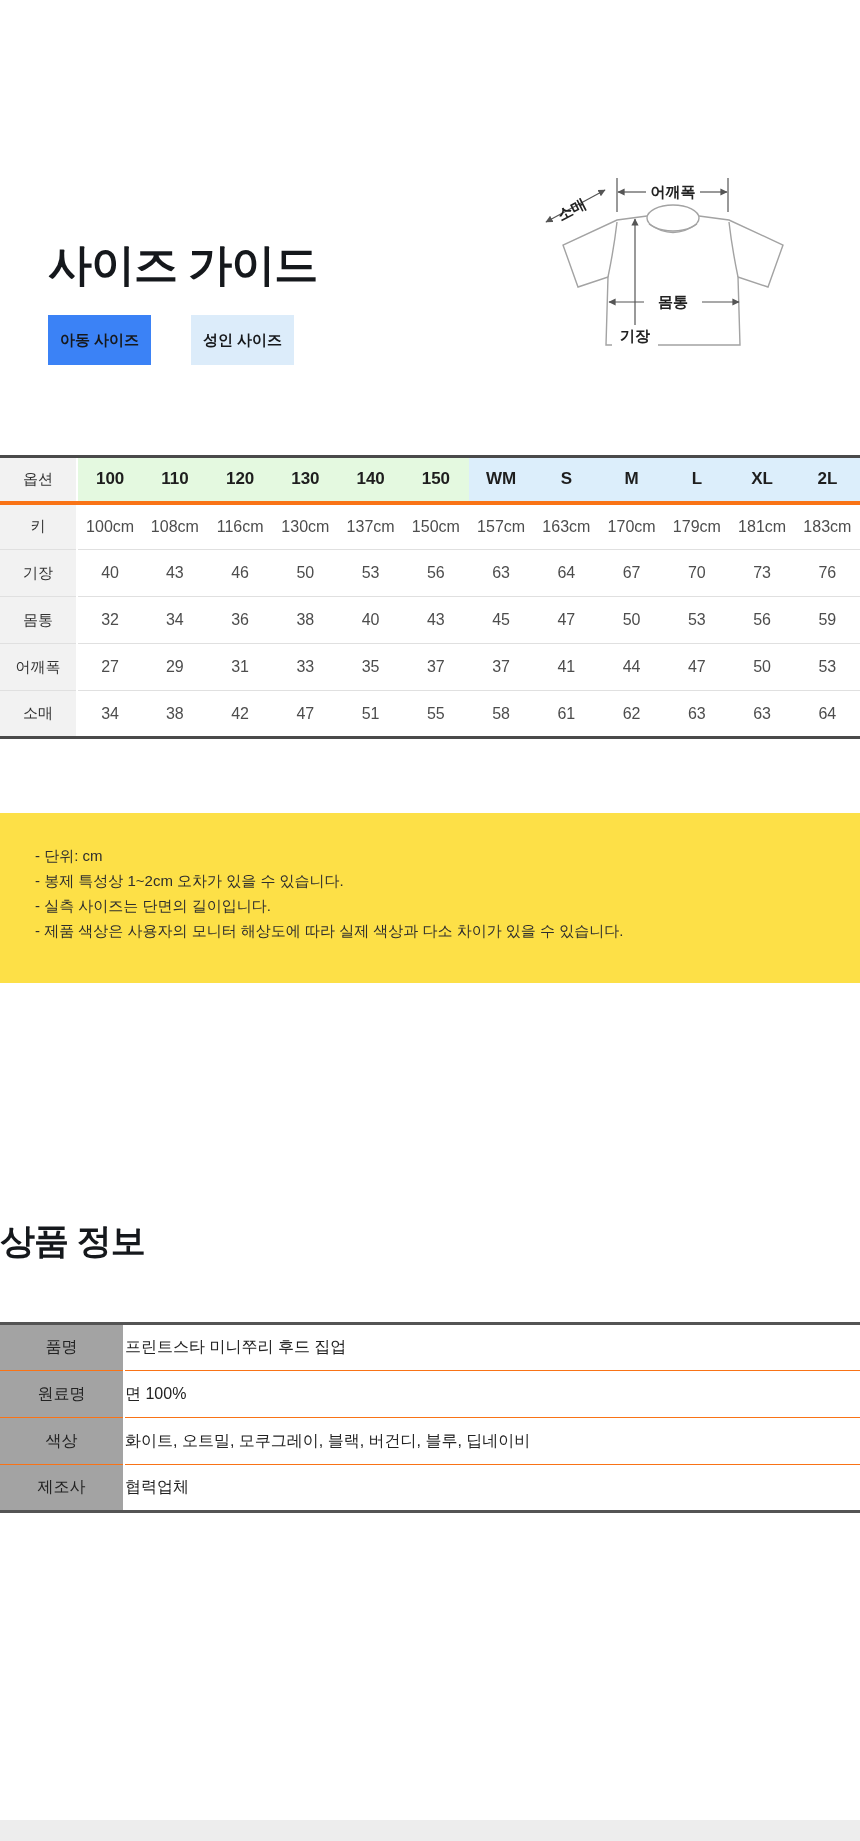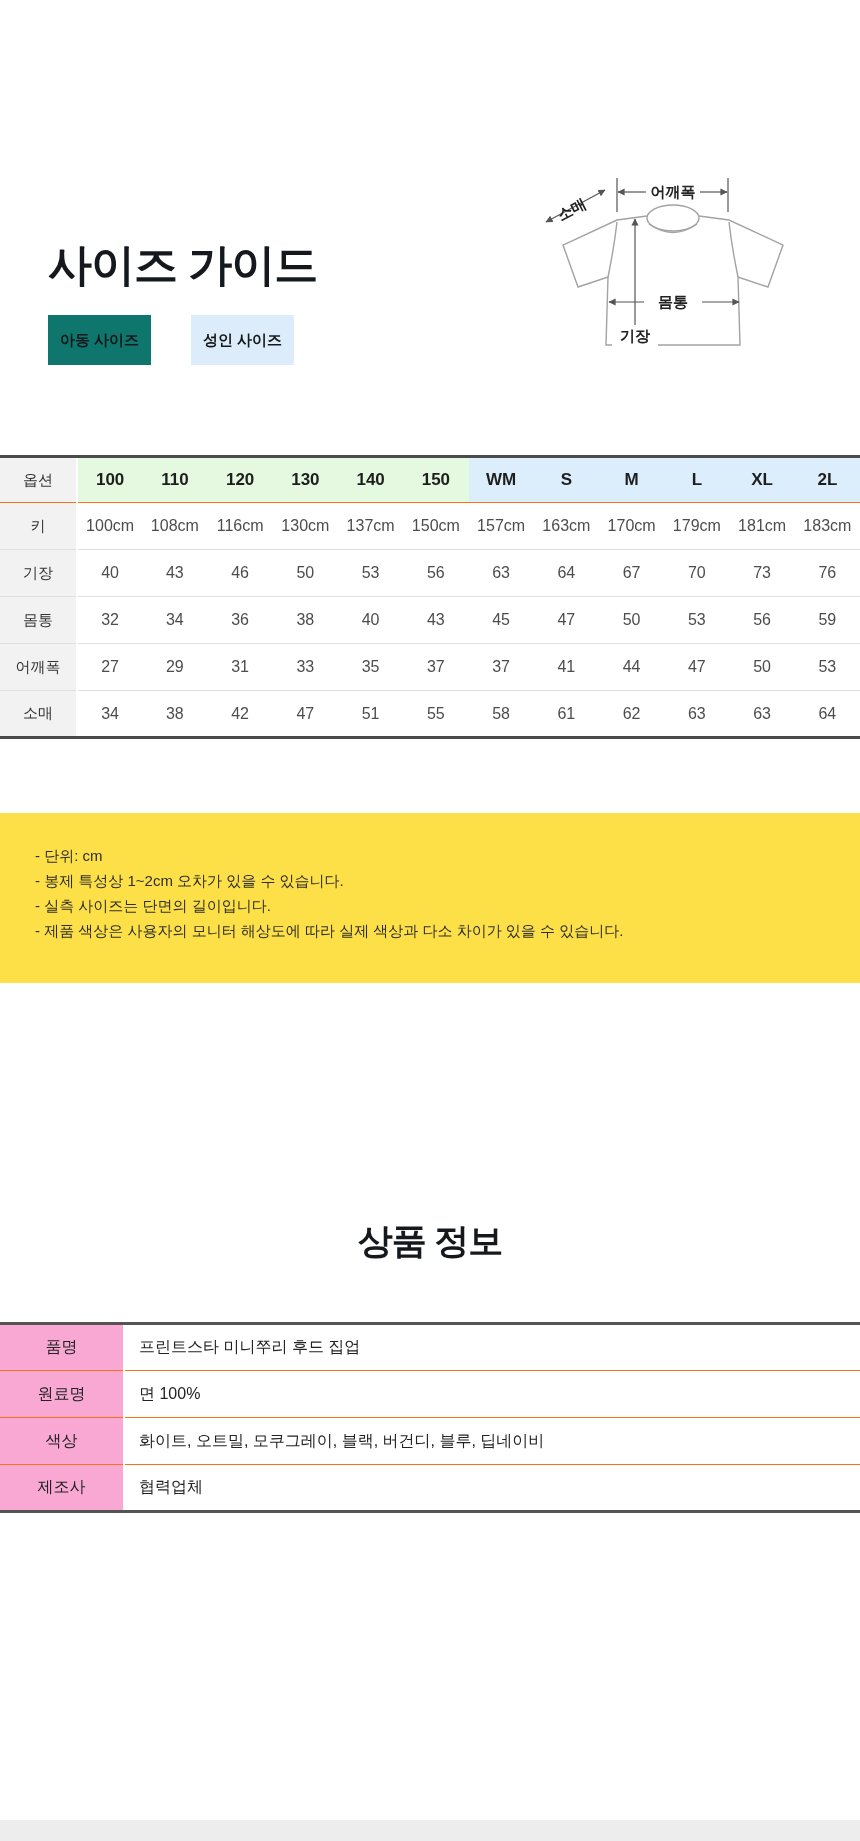--- a/index.html
+++ b/index.html
@@ -6,57 +6,57 @@
   html,body { background:#fff; }
   body { font-family:"Liberation Sans","DejaVu Sans",sans-serif; }
   .page { position:relative; width:860px; height:1841px; background:#fff; overflow:hidden; }
 
   
   .sg-title { position:absolute; left:48px; top:236px; font-size:44px; font-weight:700;
               color:#15181c; letter-spacing:-1px; white-space:nowrap; }
   .badges { position:absolute; left:48px; top:315px; display:flex; }
   .badge { width:103px; height:50px; display:flex; align-items:center; justify-content:center;
            font-size:15px; font-weight:600; color:#16181b; white-space:nowrap; }
-  .badge.kids  { background:#0f766e; }
+  .badge.kids  { background:#3b82f6; }
   .badge.adult { background:#dcecfa;margin-left:40px; }
 
   
   .diagram { position:absolute; left:488px; top:138px; width:300px; height:218px; }
   .diagram text { font-family:"Liberation Sans","DejaVu Sans",sans-serif; font-size:15px;
                   font-weight:600; fill:#222; }
 
   
   table.size-table { position:absolute; left:0; top:455px; width:860px; border-collapse:collapse;
                      table-layout:fixed; border-top:3px solid #4a4a4a; border-bottom:3px solid #4a4a4a; }
   .size-table th, .size-table td { text-align:center; vertical-align:middle; }
   .size-table thead th { height:46px; font-size:17px; font-weight:700; color:#1e1e1e;
-                         border-bottom:1px solid #f97316; }
+                         border-bottom:4px solid #f97316; }
   .size-table thead th.corner { width:77px; background:#f2f2f2; font-size:15px; font-weight:400;
                                 color:#333; border-right:2px solid #fff; }
   .size-table thead th.hk { background:#e4f9e0; }
   .size-table thead th.ha { background:#dceefb; }
   .size-table tbody th.rl { height:47px; background:#f2f2f2; font-size:15px; font-weight:400;
                             color:#333; border-right:2px solid #fff; }
   .size-table tbody td { height:47px; font-size:16px; color:#4d4d4d; }
   .size-table tbody tr + tr th, .size-table tbody tr + tr td { border-top:1px solid #e0e0e0; }
 
   
   .notes-box { position:absolute; left:0; top:813px; width:860px; height:170px; background:#fde047; }
   .notes-inner { padding:30px 30px 0 35px; }
   .note-line { font-size:15px; color:#2e2e2e; line-height:25px; white-space:nowrap; }
 
   
-  .pi-title { position:absolute; left:0; top:1218px; width:860px; text-align:center;
+  .pi-title { position:absolute; left:0; top:1218px; width:860px; 
               font-size:35px; font-weight:700; color:#15181c; letter-spacing:-1px; }
   table.info-table { position:absolute; left:0; top:1322px; width:860px; border-collapse:collapse;
                      table-layout:fixed; border-top:3px solid #545454; border-bottom:3px solid #545454; }
-  .info-table th.il { width:124px; height:47px; background:#f9a8d4; font-size:16px; font-weight:500;
+  .info-table th.il { width:124px; height:47px; background:#a3a3a3; font-size:16px; font-weight:500;
                       color:#222; text-align:center; vertical-align:middle; border-right:2px solid #fff; }
   .info-table td.iv { height:47px; font-size:16px; color:#222; text-align:left; vertical-align:middle;
-                      padding-left:14px; white-space:nowrap; }
+                      padding-left:0; white-space:nowrap; }
   .info-table tbody tr + tr th, .info-table tbody tr + tr td { border-top:1px solid #f97316; }
 
   .footer-strip { position:absolute; left:0; top:1820px; width:860px; height:21px; background:#ededed; }
 </style>
 </head>
 <body>
 
 <div class="page">
 
   <div class="sg-title">사이즈 가이드</div>

